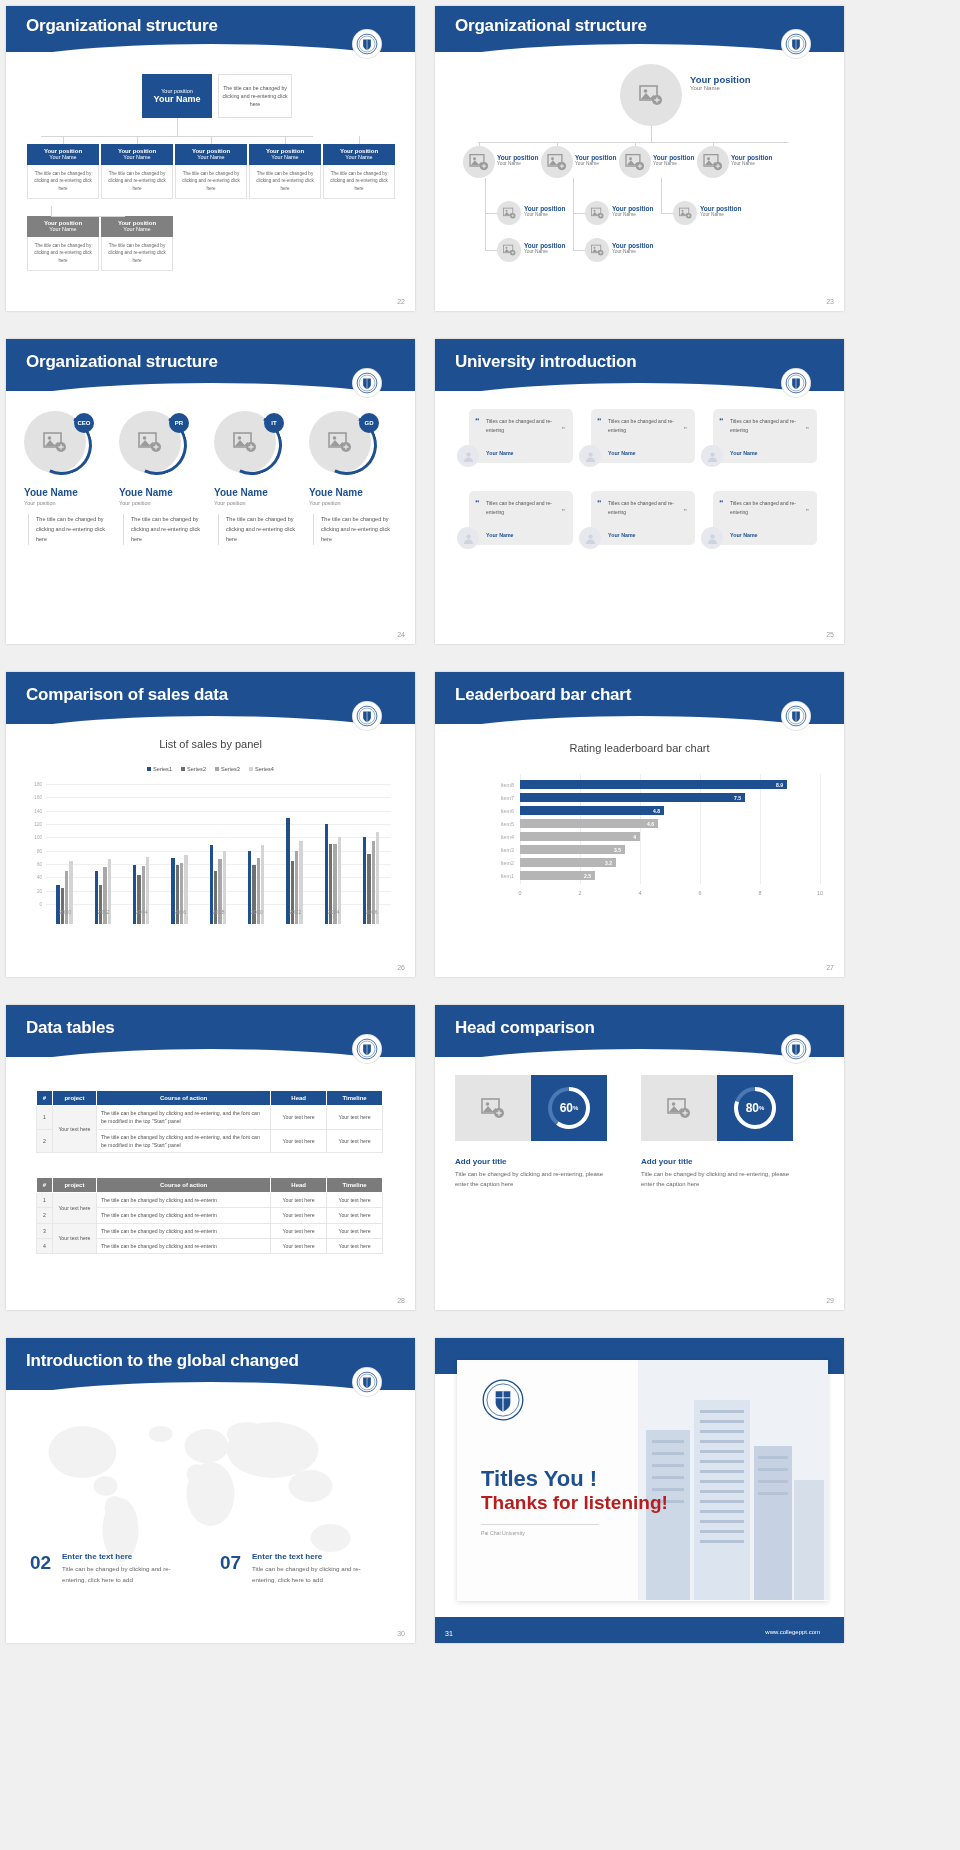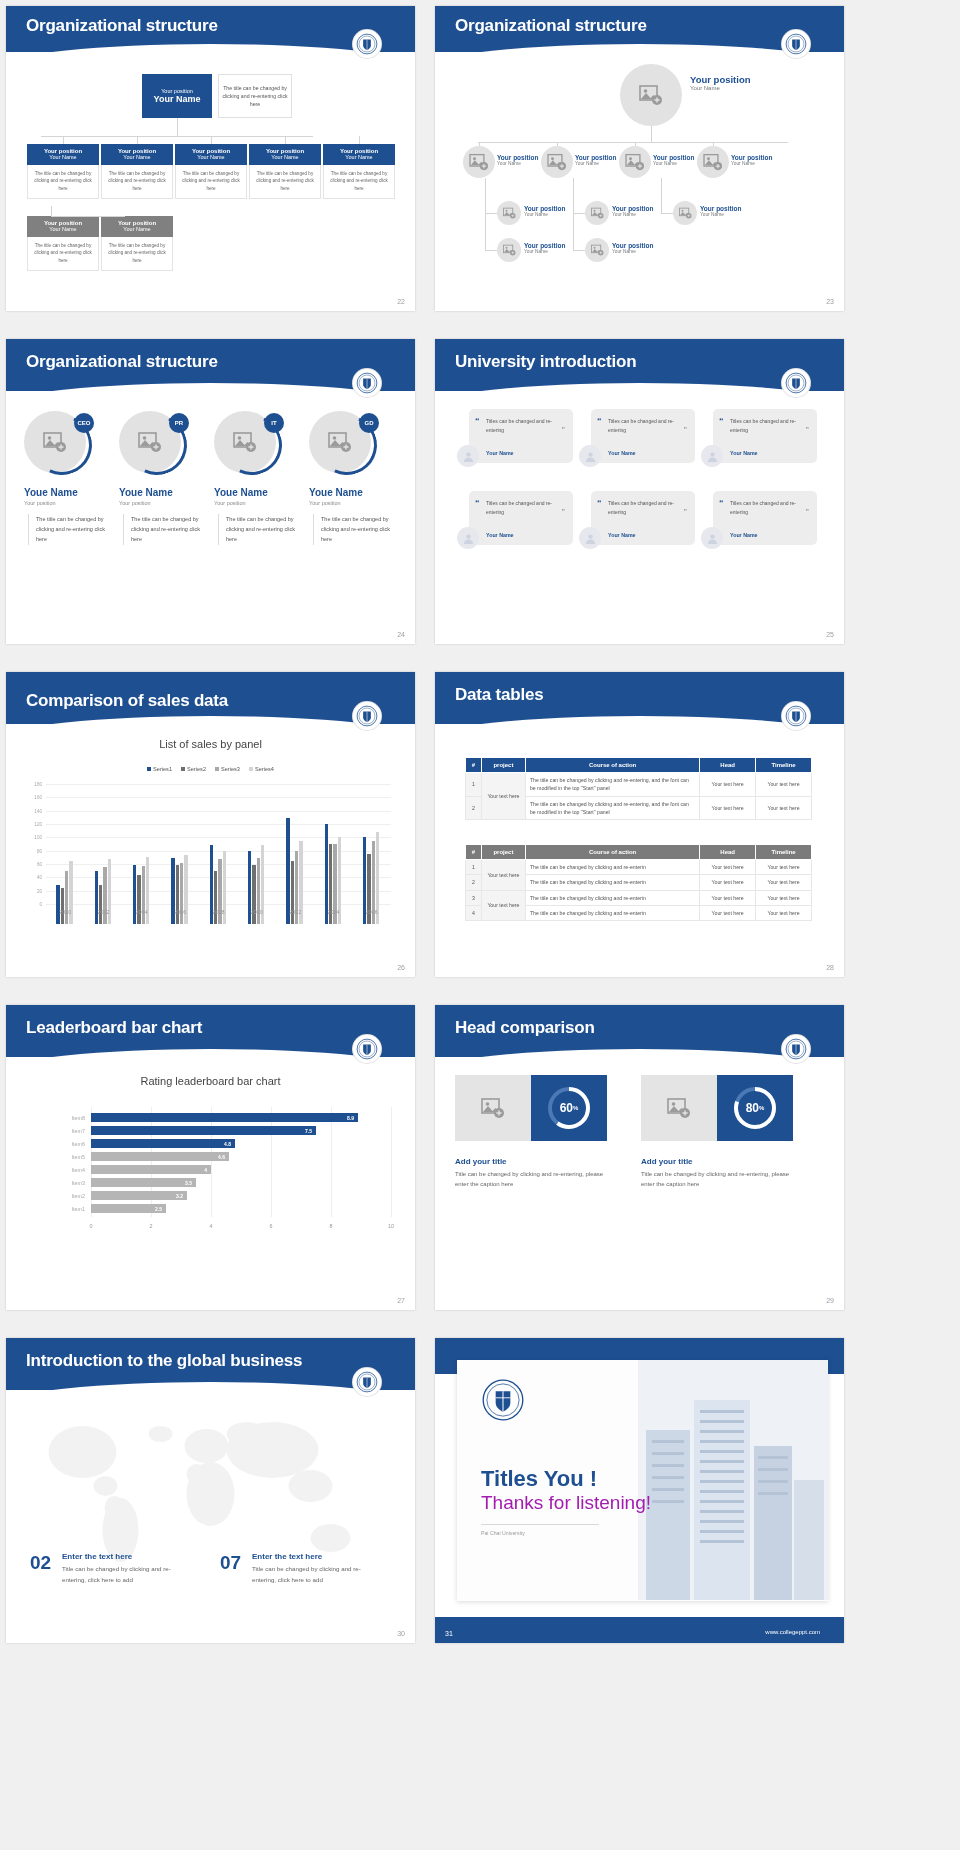--- a/index.html
+++ b/index.html
@@ -188,21 +188,21 @@
   .gtxt p { font-size:6.2px; color:#666; line-height:1.7; }
   
   .thanks-bg { position:absolute; inset:0; background:#fff; }
   .thanks-top { position:absolute; left:0; top:0; width:100%; height:36px; background:#1d4f91; }
   .thanks-card {
     position:absolute; left:22px; top:22px; right:16px; bottom:42px;
     background:#fdfdfd; box-shadow:0 1px 5px rgba(0,0,0,.15); overflow:hidden;
   }
   .thx-crest { position:absolute; left:24px; top:18px; width:44px; height:44px; }
   .thx1 { position:absolute; left:24px; top:106px; font-size:22px; font-weight:bold; color:#1d4f91;}
-  .thx2 { position:absolute; left:24px; top:132px; font-size:19px; font-weight:normal; color:#a21caf;}
+  .thx2 { position:absolute; left:24px; top:132px; font-size:19px; font-weight:bold; color:#b91c1c;}
   .thx-rule { position:absolute; left:24px; top:164px; width:118px; height:1px; background:#d8d8d8;}
   .thx-uni { position:absolute; left:24px; top:170px; font-size:5.2px; color:#9a9a9a;}
   .thx-photo { position:absolute; right:0; top:0; width:190px; height:100%; overflow:hidden; }
   .footer-url {
     position:absolute; right:24px; bottom:8px; font-size:6px; color:#fff;
   }
   .thanks-footer { position:absolute; left:0; bottom:0; width:100%; height:26px; background:#1d4f91; }
 </style>
 </head>
 <body>
@@ -636,21 +636,21 @@
             <path d="M3.5 22c0-5 4-8 8.5-8s8.5 3 8.5 8z" fill="#cdd3df"></path>
           </svg>
         </div>
       </div>
   <div class="pagenum">25</div>
 </div>
 
 <div class="slide">
   <div class="band tall"></div>
   <div class="band-curve" style="top:44px;"></div>
-  <div class="slide-title" style="top:19px;">Comparison of sales data</div>
+  <div class="slide-title" style="top:13px;">Comparison of sales data</div>
   <div class="crest" style="top:30px;">
     <svg viewBox="0 0 40 40">
           <circle cx="20" cy="20" r="18" fill="none" stroke="#1d4f91" stroke-width="1.4"></circle>
           <circle cx="20" cy="20" r="14.5" fill="none" stroke="#1d4f91" stroke-width=".8"></circle>
           <path d="M13 12h14v11c0 5-7 8-7 8s-7-3-7-8z" fill="#1d4f91"></path>
           <path d="M20 12v19" stroke="#fff" stroke-width="1"></path>
         </svg>
   </div>
   <div class="chart-title" style="top:66px;">List of sales by panel</div>
   <div class="legend" id="s26legend" style="top:94px;">
@@ -755,96 +755,20 @@
           <div class="bar" style="height:92px;background:#d4d4d4"></div>
         </div>
     <div class="xtick" style="left:325.83333333333337px;top:125px;">2026</div>
       </div>
   <div class="pagenum">26</div>
 </div>
 
 <div class="slide">
   <div class="band tall"></div>
   <div class="band-curve" style="top:44px;"></div>
-  <div class="slide-title" style="top:13px;">Data tables</div>
-  <div class="crest" style="top:30px;">
-    <svg viewBox="0 0 40 40">
-          <circle cx="20" cy="20" r="18" fill="none" stroke="#1d4f91" stroke-width="1.4"></circle>
-          <circle cx="20" cy="20" r="14.5" fill="none" stroke="#1d4f91" stroke-width=".8"></circle>
-          <path d="M13 12h14v11c0 5-7 8-7 8s-7-3-7-8z" fill="#1d4f91"></path>
-          <path d="M20 12v19" stroke="#fff" stroke-width="1"></path>
-        </svg>
-  </div>
-  <table class="tbl" id="tbl1" style="left:30px;top:85px;">
-        <tbody>
-          <tr>
-            <th style="width:16px">#</th>
-            <th style="width:44px">project</th>
-            <th style="width:175px">Course of action</th>
-            <th style="width:56px">Head</th>
-            <th style="width:56px">Timeline</th>
-          </tr>
-          <tr>
-            <td class="shade">1</td>
-            <td class="shade" rowspan="2">Your text here</td>
-            <td>The title can be changed by clicking and re-entering, and the font can be modified in the top "Start" panel</td>
-            <td class="ctr">Your text here</td>
-            <td class="ctr">Your text here</td>
-          </tr>
-          <tr>
-            <td class="shade">2</td>
-            <td>The title can be changed by clicking and re-entering, and the font can be modified in the top "Start" panel</td>
-            <td class="ctr">Your text here</td>
-            <td class="ctr">Your text here</td>
-          </tr>
-        </tbody>
-      </table>
-  <table class="tbl gray" id="tbl2" style="left:30px;top:172px;">
-        <tbody>
-          <tr>
-            <th style="width:16px">#</th>
-            <th style="width:44px">project</th>
-            <th style="width:175px">Course of action</th>
-            <th style="width:56px">Head</th>
-            <th style="width:56px">Timeline</th>
-          </tr>
-          <tr>
-            <td class="shade">1</td>
-            <td class="shade" rowspan="2">Your text here</td>
-            <td>The title can be changed by clicking and re-enterin</td>
-            <td class="ctr">Your text here</td>
-            <td class="ctr">Your text here</td>
-          </tr>
-          <tr>
-            <td class="shade">2</td>
-            <td>The title can be changed by clicking and re-enterin</td>
-            <td class="ctr">Your text here</td>
-            <td class="ctr">Your text here</td>
-          </tr>
-          <tr>
-            <td class="shade">3</td>
-            <td class="shade" rowspan="2">Your text here</td>
-            <td>The title can be changed by clicking and re-enterin</td>
-            <td class="ctr">Your text here</td>
-            <td class="ctr">Your text here</td>
-          </tr>
-          <tr>
-            <td class="shade">4</td>
-            <td>The title can be changed by clicking and re-enterin</td>
-            <td class="ctr">Your text here</td>
-            <td class="ctr">Your text here</td>
-          </tr>
-        </tbody>
-      </table>
-  <div class="pagenum">28</div>
-</div>
-
-<div class="slide">
-  <div class="band tall"></div>
-  <div class="band-curve" style="top:44px;"></div>
   <div class="slide-title" style="top:13px;">Leaderboard bar chart</div>
   <div class="crest" style="top:30px;">
     <svg viewBox="0 0 40 40">
           <circle cx="20" cy="20" r="18" fill="none" stroke="#1d4f91" stroke-width="1.4"></circle>
           <circle cx="20" cy="20" r="14.5" fill="none" stroke="#1d4f91" stroke-width=".8"></circle>
           <path d="M13 12h14v11c0 5-7 8-7 8s-7-3-7-8z" fill="#1d4f91"></path>
           <path d="M20 12v19" stroke="#fff" stroke-width="1"></path>
         </svg>
   </div>
   <div class="chart-title" style="top:70px;">Rating leaderboard bar chart</div>
@@ -888,20 +812,96 @@
         <div class="lb-lbl" style="top:88.5px;right:306px;">Item2</div>
     <div class="lb-bar" style="left:40px;top:84px;width:96px;background:#b5b5b5">
           <span>3.2</span>
         </div>
         <div class="lb-lbl" style="top:101.5px;right:306px;">Item1</div>
     <div class="lb-bar" style="left:40px;top:97px;width:75px;background:#b5b5b5">
           <span>2.5</span>
         </div>
       </div>
   <div class="pagenum">27</div>
+</div>
+
+<div class="slide">
+  <div class="band tall"></div>
+  <div class="band-curve" style="top:44px;"></div>
+  <div class="slide-title" style="top:13px;">Data tables</div>
+  <div class="crest" style="top:30px;">
+    <svg viewBox="0 0 40 40">
+          <circle cx="20" cy="20" r="18" fill="none" stroke="#1d4f91" stroke-width="1.4"></circle>
+          <circle cx="20" cy="20" r="14.5" fill="none" stroke="#1d4f91" stroke-width=".8"></circle>
+          <path d="M13 12h14v11c0 5-7 8-7 8s-7-3-7-8z" fill="#1d4f91"></path>
+          <path d="M20 12v19" stroke="#fff" stroke-width="1"></path>
+        </svg>
+  </div>
+  <table class="tbl" id="tbl1" style="left:30px;top:85px;">
+        <tbody>
+          <tr>
+            <th style="width:16px">#</th>
+            <th style="width:44px">project</th>
+            <th style="width:175px">Course of action</th>
+            <th style="width:56px">Head</th>
+            <th style="width:56px">Timeline</th>
+          </tr>
+          <tr>
+            <td class="shade">1</td>
+            <td class="shade" rowspan="2">Your text here</td>
+            <td>The title can be changed by clicking and re-entering, and the font can be modified in the top "Start" panel</td>
+            <td class="ctr">Your text here</td>
+            <td class="ctr">Your text here</td>
+          </tr>
+          <tr>
+            <td class="shade">2</td>
+            <td>The title can be changed by clicking and re-entering, and the font can be modified in the top "Start" panel</td>
+            <td class="ctr">Your text here</td>
+            <td class="ctr">Your text here</td>
+          </tr>
+        </tbody>
+      </table>
+  <table class="tbl gray" id="tbl2" style="left:30px;top:172px;">
+        <tbody>
+          <tr>
+            <th style="width:16px">#</th>
+            <th style="width:44px">project</th>
+            <th style="width:175px">Course of action</th>
+            <th style="width:56px">Head</th>
+            <th style="width:56px">Timeline</th>
+          </tr>
+          <tr>
+            <td class="shade">1</td>
+            <td class="shade" rowspan="2">Your text here</td>
+            <td>The title can be changed by clicking and re-enterin</td>
+            <td class="ctr">Your text here</td>
+            <td class="ctr">Your text here</td>
+          </tr>
+          <tr>
+            <td class="shade">2</td>
+            <td>The title can be changed by clicking and re-enterin</td>
+            <td class="ctr">Your text here</td>
+            <td class="ctr">Your text here</td>
+          </tr>
+          <tr>
+            <td class="shade">3</td>
+            <td class="shade" rowspan="2">Your text here</td>
+            <td>The title can be changed by clicking and re-enterin</td>
+            <td class="ctr">Your text here</td>
+            <td class="ctr">Your text here</td>
+          </tr>
+          <tr>
+            <td class="shade">4</td>
+            <td>The title can be changed by clicking and re-enterin</td>
+            <td class="ctr">Your text here</td>
+            <td class="ctr">Your text here</td>
+          </tr>
+        </tbody>
+      </table>
+  <div class="pagenum">28</div>
 </div>
 
 <div class="slide">
   <div class="band tall"></div>
   <div class="band-curve" style="top:44px;"></div>
   <div class="slide-title" style="top:13px;">Head comparison</div>
   <div class="crest" style="top:30px;">
     <svg viewBox="0 0 40 40">
           <circle cx="20" cy="20" r="18" fill="none" stroke="#1d4f91" stroke-width="1.4"></circle>
           <circle cx="20" cy="20" r="14.5" fill="none" stroke="#1d4f91" stroke-width=".8"></circle>
@@ -958,21 +958,21 @@
       <h4>Add your title</h4>
       <p>Title can be changed by clicking and re-entering, please enter the caption here</p>
     </div>
       </div>
   <div class="pagenum">29</div>
 </div>
 
 <div class="slide">
   <div class="band tall"></div>
   <div class="band-curve" style="top:44px;"></div>
-  <div class="slide-title" style="top:13px;">Introduction to the global business</div>
+  <div class="slide-title" style="top:13px;">Introduction to the global changed</div>
   <div class="crest" style="top:30px;">
     <svg viewBox="0 0 40 40">
           <circle cx="20" cy="20" r="18" fill="none" stroke="#1d4f91" stroke-width="1.4"></circle>
           <circle cx="20" cy="20" r="14.5" fill="none" stroke="#1d4f91" stroke-width=".8"></circle>
           <path d="M13 12h14v11c0 5-7 8-7 8s-7-3-7-8z" fill="#1d4f91"></path>
           <path d="M20 12v19" stroke="#fff" stroke-width="1"></path>
         </svg>
   </div>
   <svg class="worldmap" viewBox="0 0 400 200">
     <g fill="#e6e6e6">

